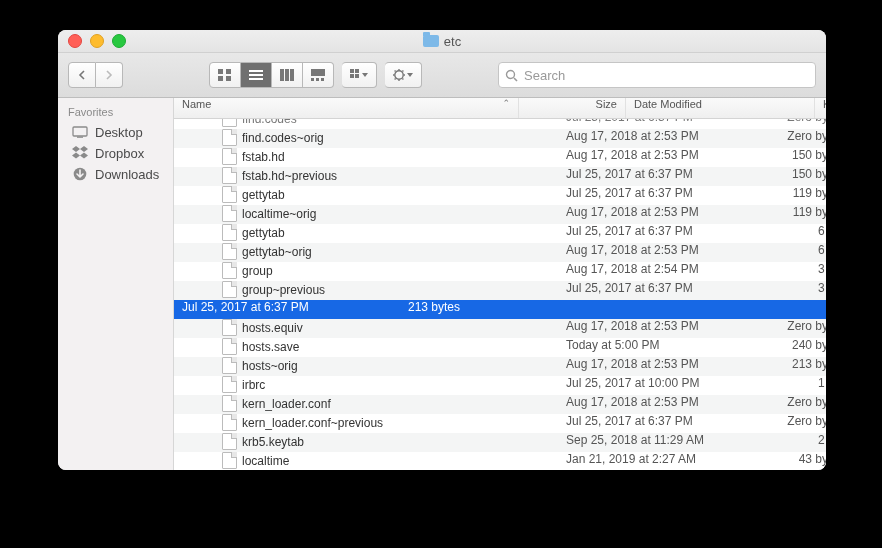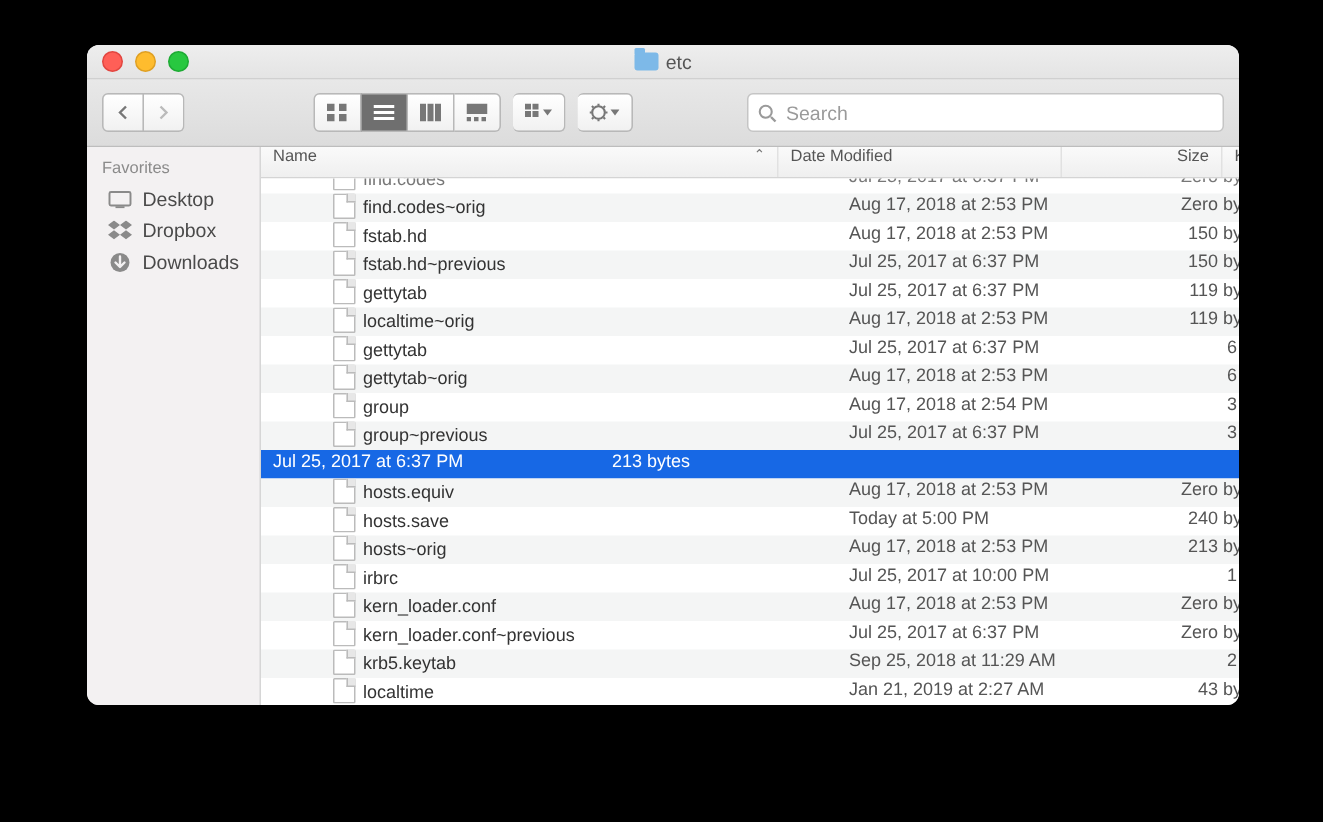--- a/index.html
+++ b/index.html
@@ -110,21 +110,21 @@
     width: 115px;
     background: #f3f1f2;
     border-right: 1px solid #d6d6d6;
     padding-top: 6px;
   }
   .sb-head {
     font-size:11px; color:#8a8a8a; padding: 2px 10px 4px 10px;
     font-weight:500;
   }
   .sb-item {
-    display:flex; align-items:center; gap:7px;
+    display:flex; gap:7px;
     padding: 3px 10px 3px 14px;
     color:#4a4a4a;
     font-size:13px;
   }
   .sb-icon {
     width:16px; height:14px; display:flex; align-items:center; justify-content:center;
     color:#8a8a8a;
   }
   .main {
     flex:1; display:flex; flex-direction:column; min-width:0;
@@ -330,25 +330,25 @@
         <span>Downloads</span>
       </div>
     </div>
 
     <div class="main">
       <div class="cols">
         <div class="col name">
           <span>Name</span>
           <span class="sort-caret">⌃</span>
         </div>
+        <div class="col size">
+          <span>Size</span>
+        </div>
         <div class="col date">
           <span>Date Modified</span>
-        </div>
-        <div class="col size">
-          <span>Size</span>
         </div>
         <div class="col kind">
           <span>Kind</span>
         </div>
       </div>
 
       <div class="rows" id="rows">
 
       <div class="row first-cut">
             <div class="cell name">

